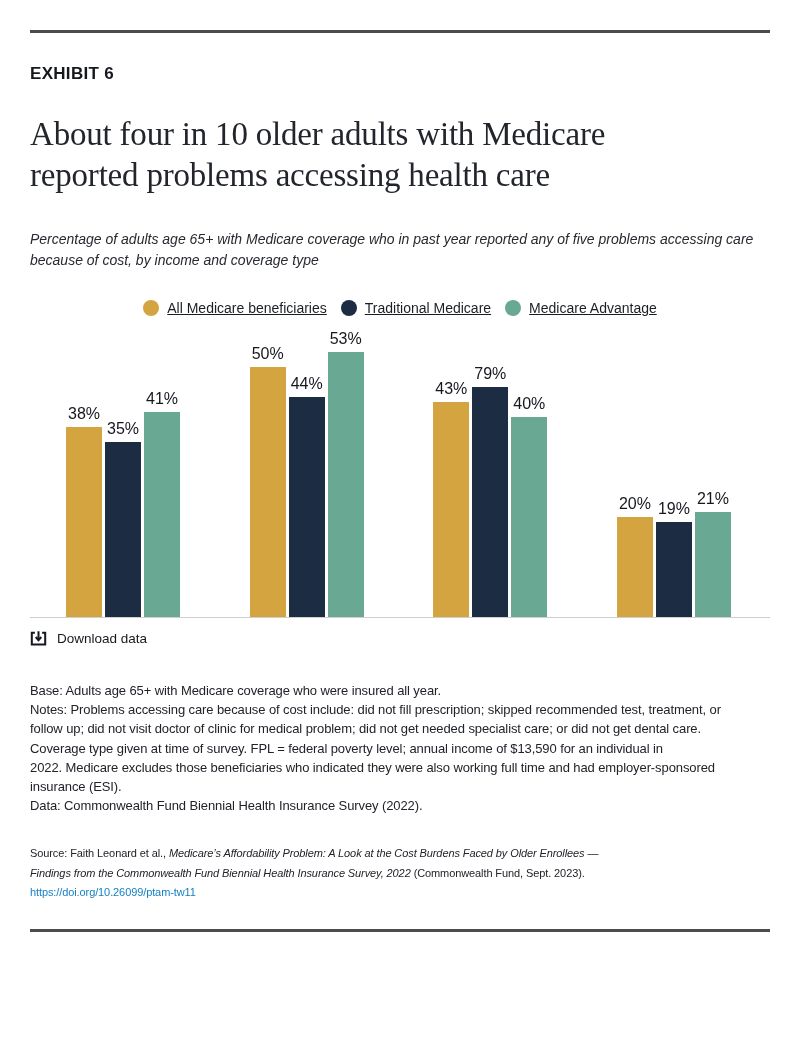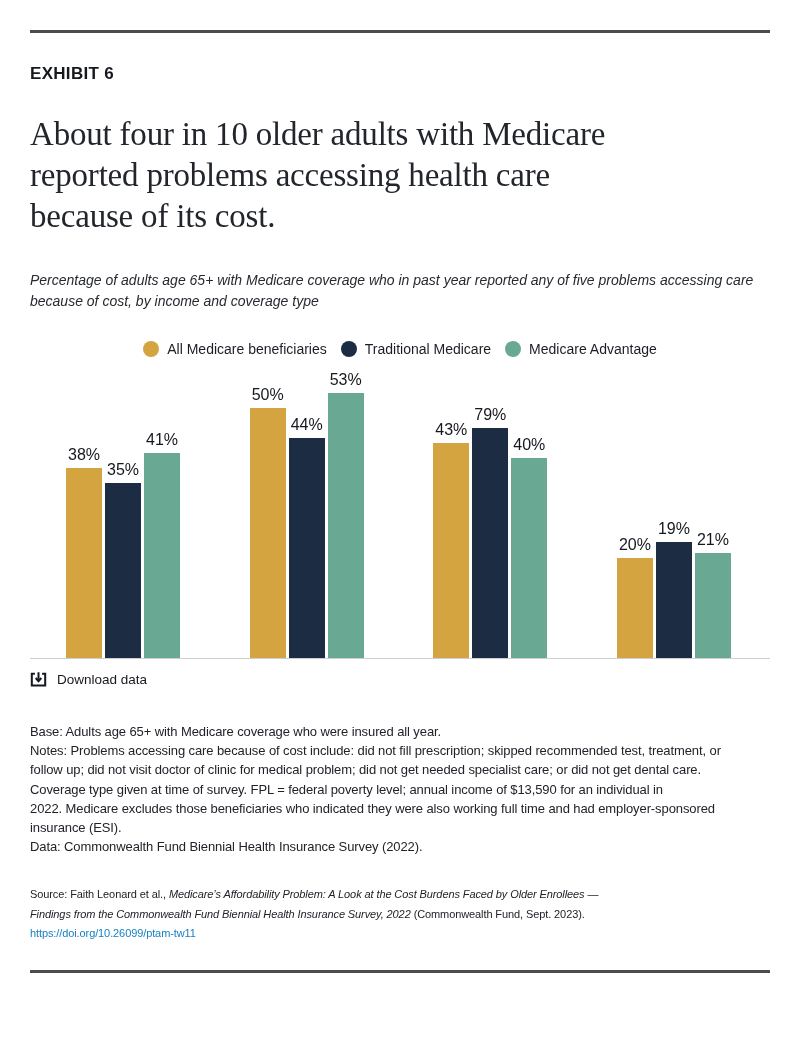--- a/index.html
+++ b/index.html
@@ -43,29 +43,28 @@
 
 <div class="page">
 
   <div class="rule rule-top"></div>
 
   <div class="exhibit">EXHIBIT 6</div>
 
   <h1 class="title" style="margin:30px 0 0 0;font-weight:400;">
     <div>About four in 10 older adults with Medicare</div>
     <div>reported problems accessing health care</div>
-    <div>because of its cost.</div>
   </h1>
 
   <div class="subtitle">
     <div>Percentage of adults age 65+ with Medicare coverage who in past year reported any of five problems accessing care</div>
     <div>because of cost, by income and coverage type</div>
   </div>
 
-  <figure style="margin:0;">
+  <figure style="margin:0;text-decoration:underline;">
     <div class="legend" id="legend">
         <span class="legend-item">
           <span class="dot" style="background: rgb(212, 164, 64);"></span>
           <span>All Medicare beneficiaries</span>
         </span>
         <span class="legend-item">
           <span class="dot" style="background: rgb(27, 44, 67);"></span>
           <span>Traditional Medicare</span>
         </span>
         <span class="legend-item">
@@ -104,21 +103,21 @@
             <span class="val">79%</span>
           </div>
           <div class="bar" style="height: 200px; background: rgb(105, 168, 147);">
             <span class="val">40%</span>
           </div>
         </div>
         <div class="group">
           <div class="bar" style="height: 100px; background: rgb(212, 164, 64);">
             <span class="val">20%</span>
           </div>
-          <div class="bar" style="height: 116px; background: rgb(27, 44, 67);">
+          <div class="bar" style="height: 95px; background: rgb(27, 44, 67);">
             <span class="val">19%</span>
           </div>
           <div class="bar" style="height: 105px; background: rgb(105, 168, 147);">
             <span class="val">21%</span>
           </div>
         </div>
       </div>
   </figure>
 
   <div class="download-row">

